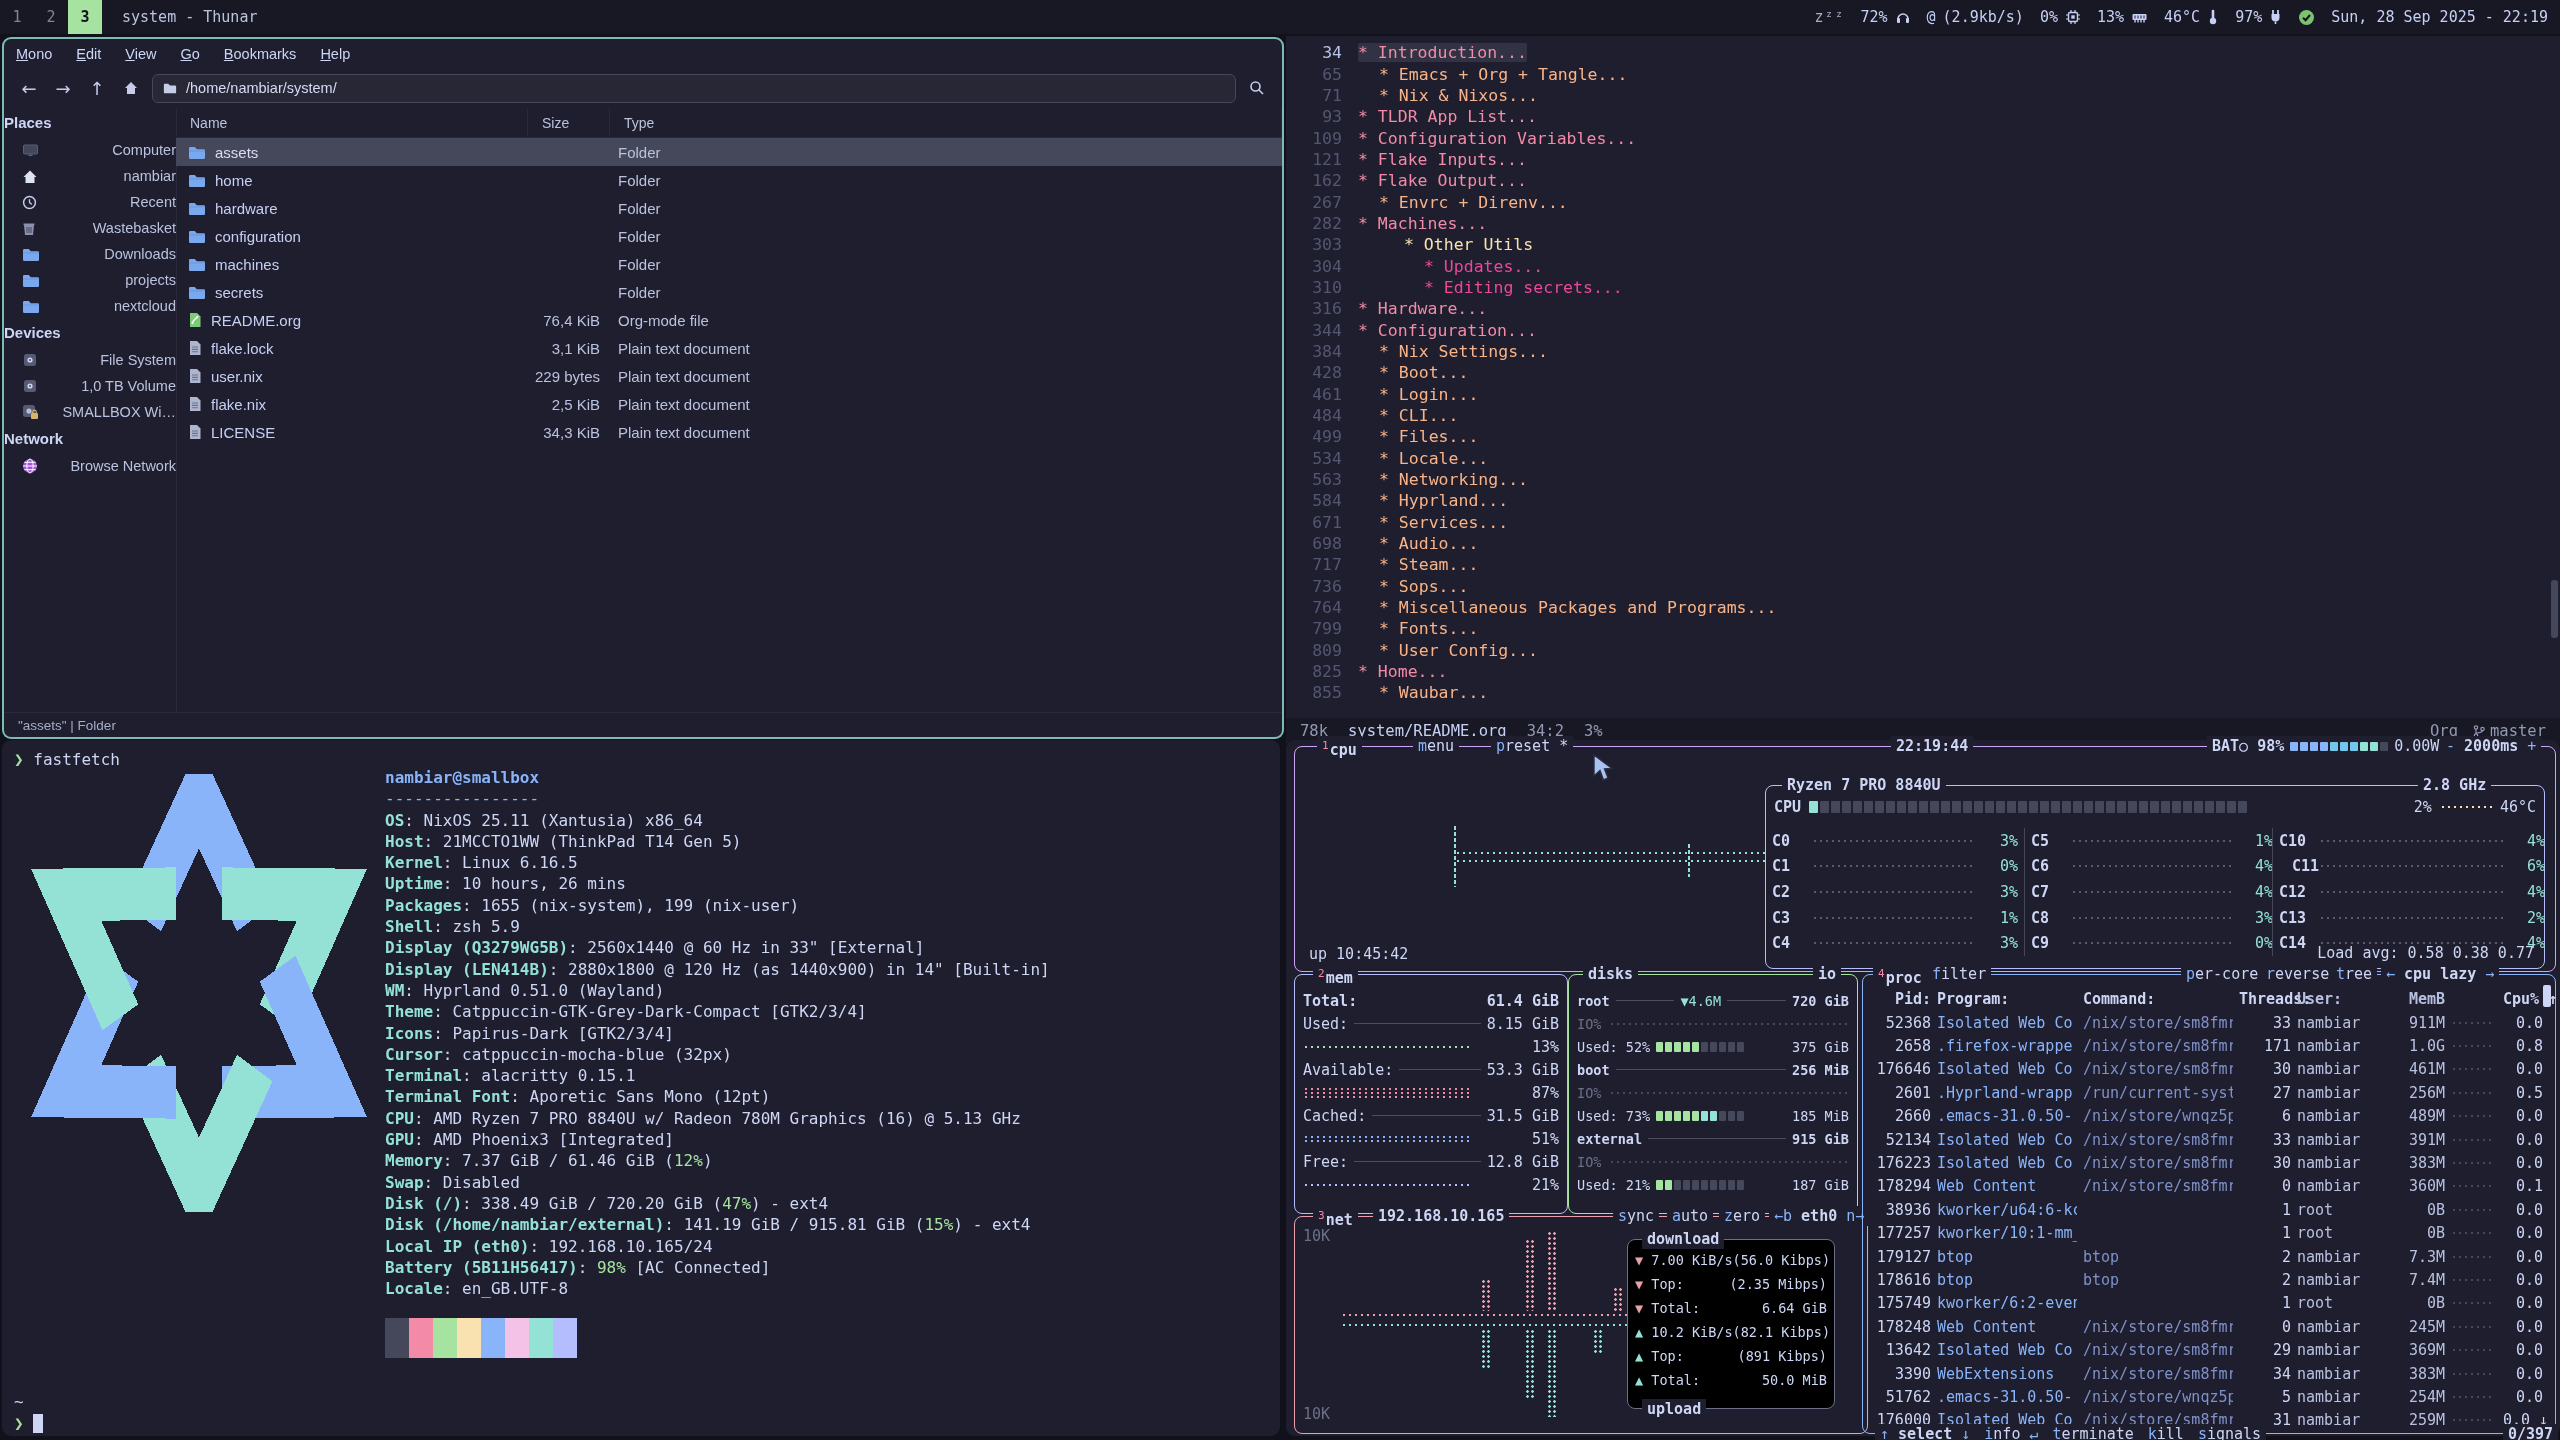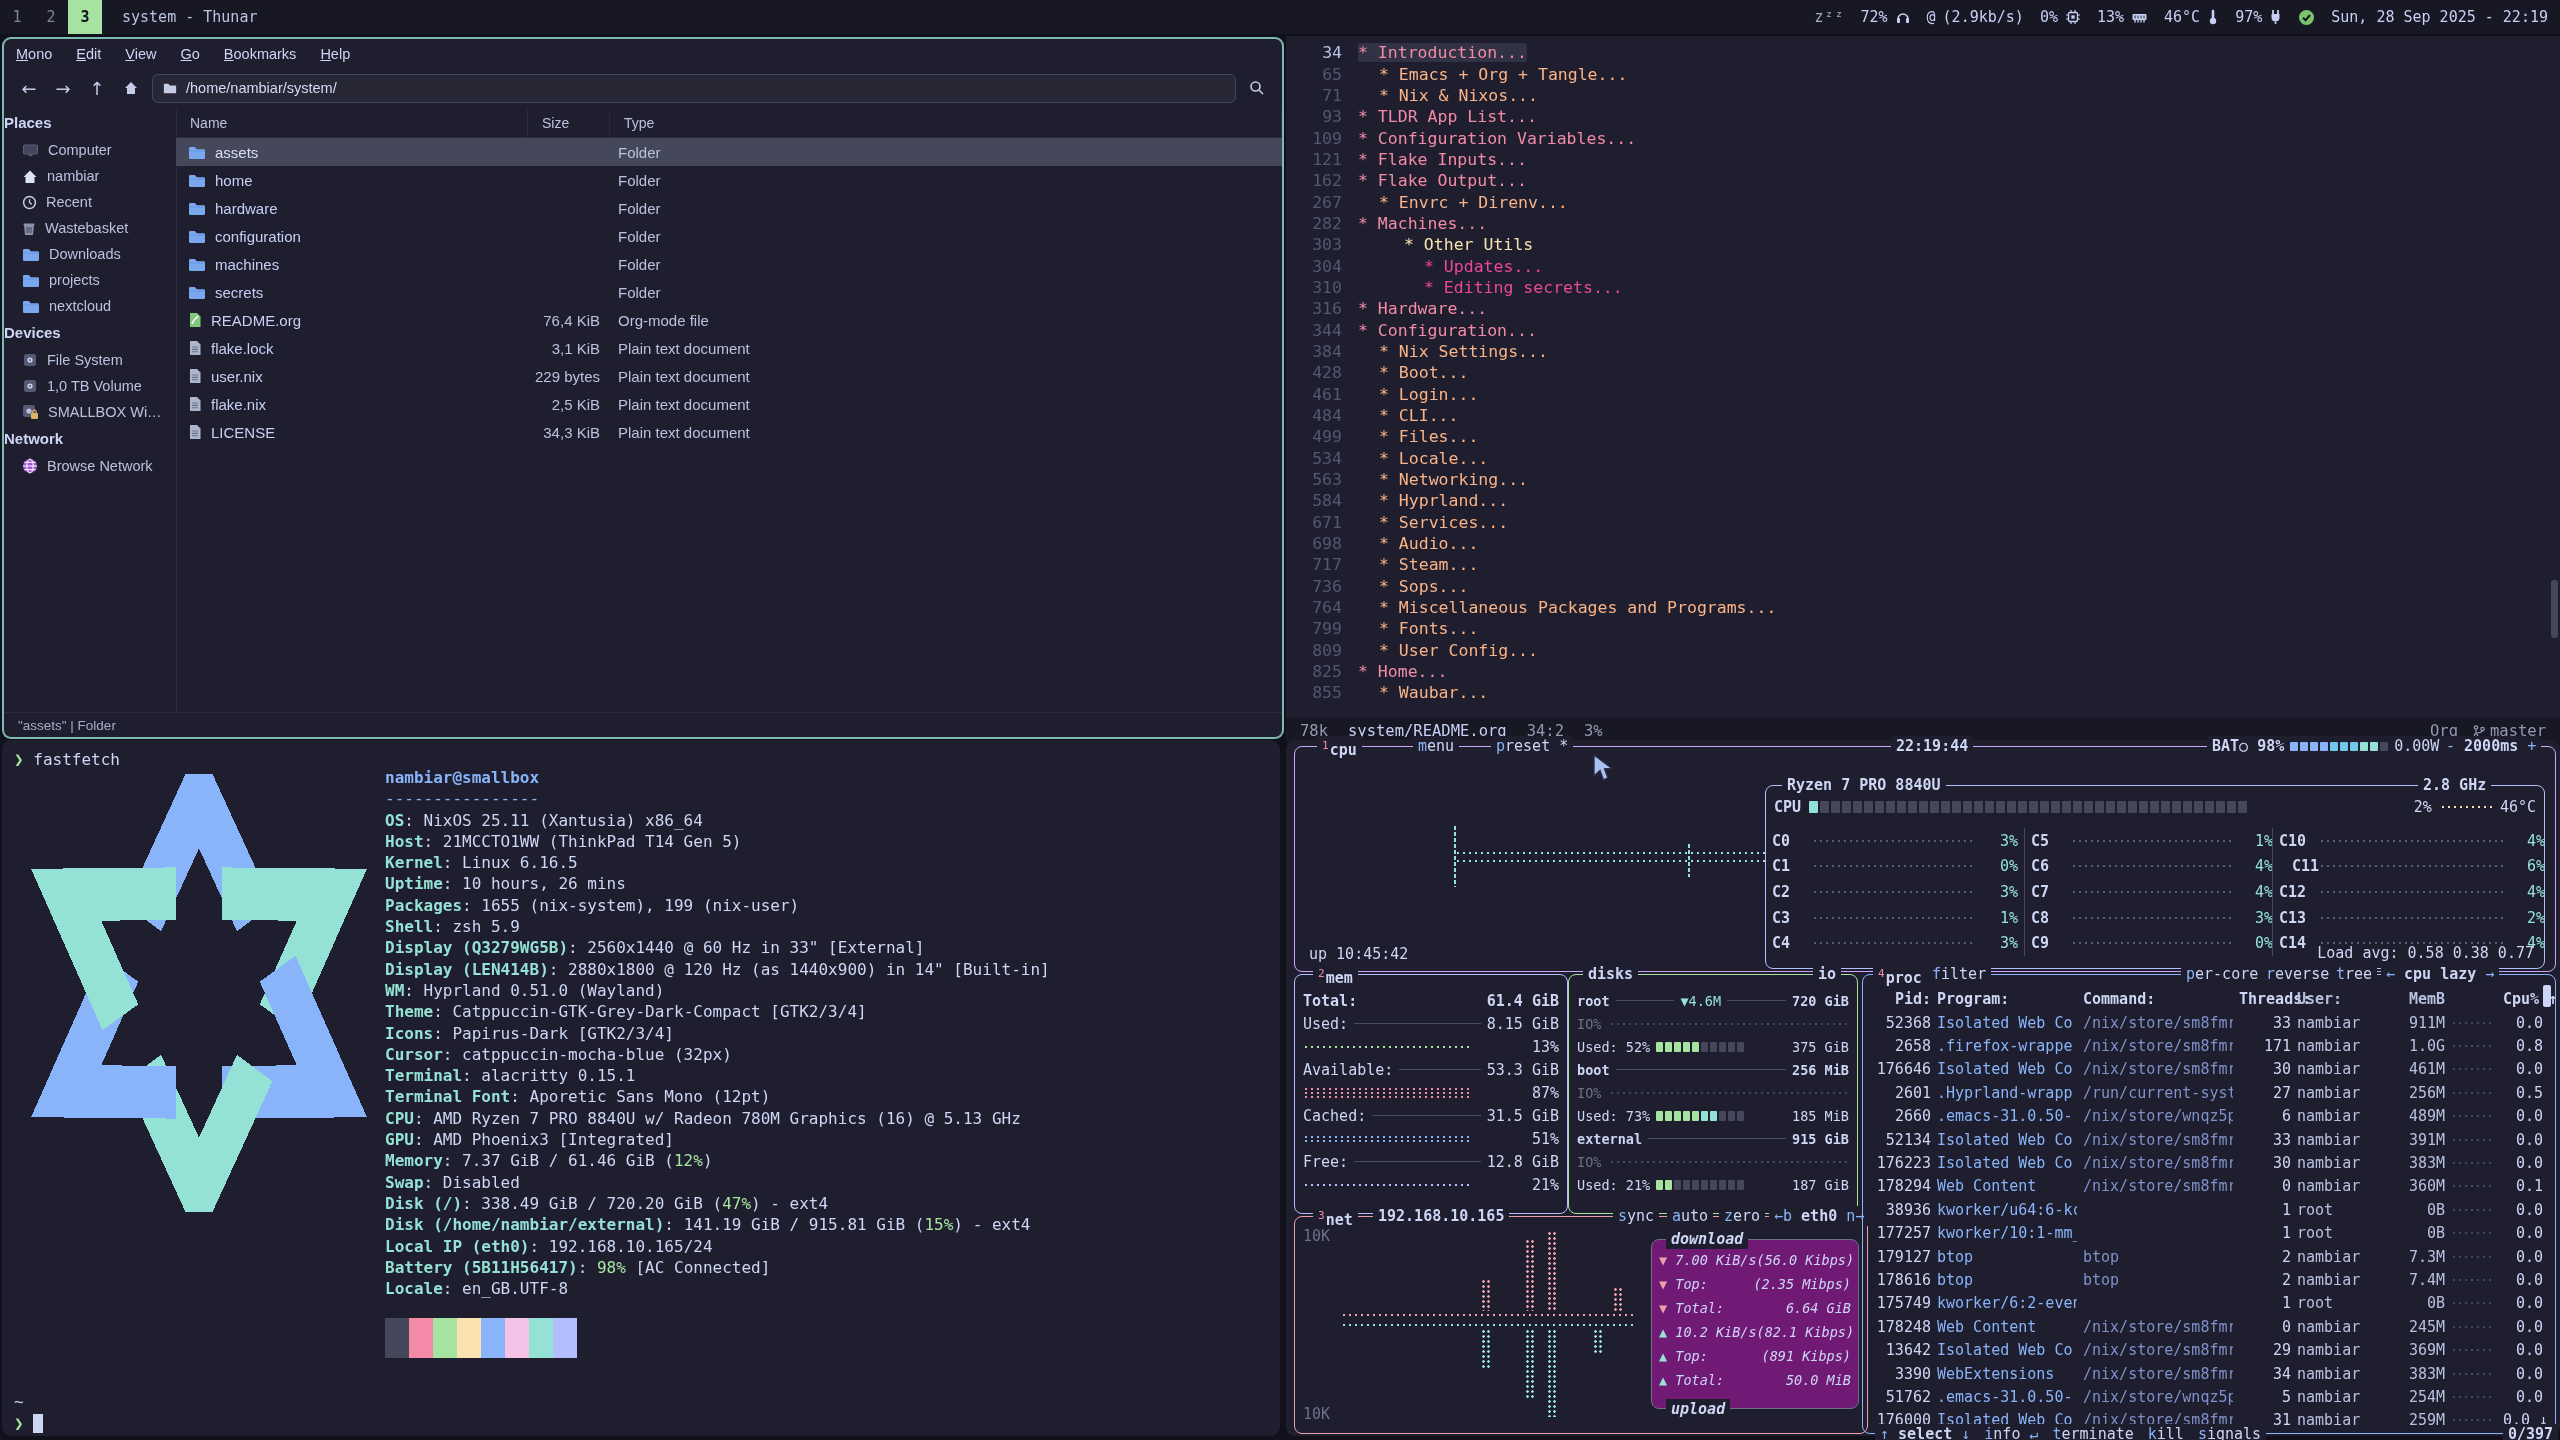--- a/index.html
+++ b/index.html
@@ -24,21 +24,21 @@
   .menu-item{display:inline-block;}
   .menu-item::first-letter{text-decoration:underline;}
   #toolbar{height:38px;display:flex;align-items:center;gap:8px;padding:0 12px;}
   .navbtn{width:26px;height:26px;display:flex;align-items:center;justify-content:center;
           color:#c6cbe8;font-size:18px;font-family:"DejaVu Sans",sans-serif;}
   #pathbar{flex:1;height:27px;background:#272736;border:1px solid #45475a;border-radius:6px;
            display:flex;align-items:center;gap:9px;padding:0 10px;font-size:14.5px;color:#d6dcf5;}
   #content{position:absolute;left:0;top:70px;right:0;bottom:24px;}
   #sidebar{position:absolute;left:0;top:0;bottom:0;width:172px;border-right:1px solid #2a2a3a;}
   .side-h{height:28px;line-height:28px;font-weight:bold;color:#cdd6f4;}
-  .side-item{height:26px;display:flex;align-items:center;gap:9px;padding-left:18px;color:#bac2de;font-size:14.5px;white-space:nowrap;}
+  .side-item{height:26px;display:flex;align-items:center;gap:9px;padding-left:18px;color:#bac2de;font-size:14.5px;white-space:nowrap;justify-content:space-between;}
   .side-item svg{flex:none;}
   #filelist{position:absolute;left:172px;top:0;right:0;bottom:0;}
   .fl-grid{display:grid;grid-template-columns:352px 82px auto;align-items:center;}
   #fl-header{height:28px;border-bottom:1px solid #2a2a3a;color:#bac2de;font-size:14px;}
   #fl-header .fh{padding-left:14px;border-right:1px solid #2a2a3a;height:28px;line-height:28px;}
   .frow{height:28px;color:#c6d0f5;}
   .frow.selected{background:#45475a;}
   .fname{display:flex;align-items:center;gap:9px;padding-left:12px;white-space:nowrap;}
   .fsize{text-align:right;padding-right:10px;color:#bac2de;}
   .ftype{padding-left:8px;color:#bac2de;}
@@ -930,21 +930,21 @@
         <div class="dots" style="width: 292px; height: 4px; background-image: radial-gradient(rgb(235, 160, 172) 1.2px, transparent 1.5px); background-size: 6px 4px; position: absolute; left: 46px; top: 96px;"></div>
         <div class="dots" style="width: 292px; height: 4px; background-image: radial-gradient(rgb(148, 226, 213) 1.2px, transparent 1.5px); background-size: 6px 4px; position: absolute; left: 46px; top: 106px;"></div>
         <div class="dots" style="position: absolute; left: 230px; top: 22px; width: 10px; height: 72px; background-image: radial-gradient(rgb(235, 160, 172) 1.2px, transparent 1.5px); background-size: 5px 5px;"></div>
         <div class="dots" style="position: absolute; left: 252px; top: 14px; width: 10px; height: 80px; background-image: radial-gradient(rgb(235, 160, 172) 1.2px, transparent 1.5px); background-size: 5px 5px;"></div>
         <div class="dots" style="position: absolute; left: 186px; top: 62px; width: 10px; height: 32px; background-image: radial-gradient(rgb(235, 160, 172) 1.2px, transparent 1.5px); background-size: 5px 5px;"></div>
         <div class="dots" style="position: absolute; left: 318px; top: 70px; width: 10px; height: 24px; background-image: radial-gradient(rgb(235, 160, 172) 1.2px, transparent 1.5px); background-size: 5px 5px;"></div>
         <div class="dots" style="position: absolute; left: 230px; top: 112px; width: 10px; height: 70px; background-image: radial-gradient(rgb(148, 226, 213) 1.2px, transparent 1.5px); background-size: 5px 5px;"></div>
         <div class="dots" style="position: absolute; left: 252px; top: 112px; width: 10px; height: 88px; background-image: radial-gradient(rgb(148, 226, 213) 1.2px, transparent 1.5px); background-size: 5px 5px;"></div>
         <div class="dots" style="position: absolute; left: 186px; top: 112px; width: 10px; height: 40px; background-image: radial-gradient(rgb(148, 226, 213) 1.2px, transparent 1.5px); background-size: 5px 5px;"></div>
         <div class="dots" style="position: absolute; left: 298px; top: 112px; width: 10px; height: 26px; background-image: radial-gradient(rgb(148, 226, 213) 1.2px, transparent 1.5px); background-size: 5px 5px;"></div>
-        <div class="bbox" style="left: 356px; top: 22px; width: 206px; height: 168px; border-color: rgb(108, 112, 134); background: #701a75; font-style: italic;">
+        <div class="bbox" style="left: 332px; top: 22px; width: 206px; height: 168px; border-color: rgb(108, 112, 134); background: #000000;">
           <div class="chip bold" style="left: 14px;">download</div>
           <div class="chipb bold" style="left: 14px;">upload</div>
           <div style="position: absolute; left: 0px; top: 8px; right: 0px;">
             <div class="netstat"><span style="color: rgb(235, 160, 172);">▼ </span><span>7.00 KiB/s</span><span style="margin-left: auto;">(56.0 Kibps)</span></div>
             <div class="netstat"><span style="color: rgb(235, 160, 172);">▼ </span><span>Top:</span><span style="margin-left: auto; text-align: right;">(2.35 Mibps)</span></div>
             <div class="netstat"><span style="color: rgb(235, 160, 172);">▼ </span><span>Total:</span><span style="margin-left: auto;">6.64 GiB</span></div>
             <div class="netstat"><span style="color: rgb(148, 226, 213);">▲ </span><span>10.2 KiB/s</span><span style="margin-left: auto;">(82.1 Kibps)</span></div>
             <div class="netstat"><span style="color: rgb(148, 226, 213);">▲ </span><span>Top:</span><span style="margin-left: auto;">(891 Kibps)</span></div>
             <div class="netstat"><span style="color: rgb(148, 226, 213);">▲ </span><span>Total:</span><span style="margin-left: auto;">50.0 MiB</span></div>
           </div>

